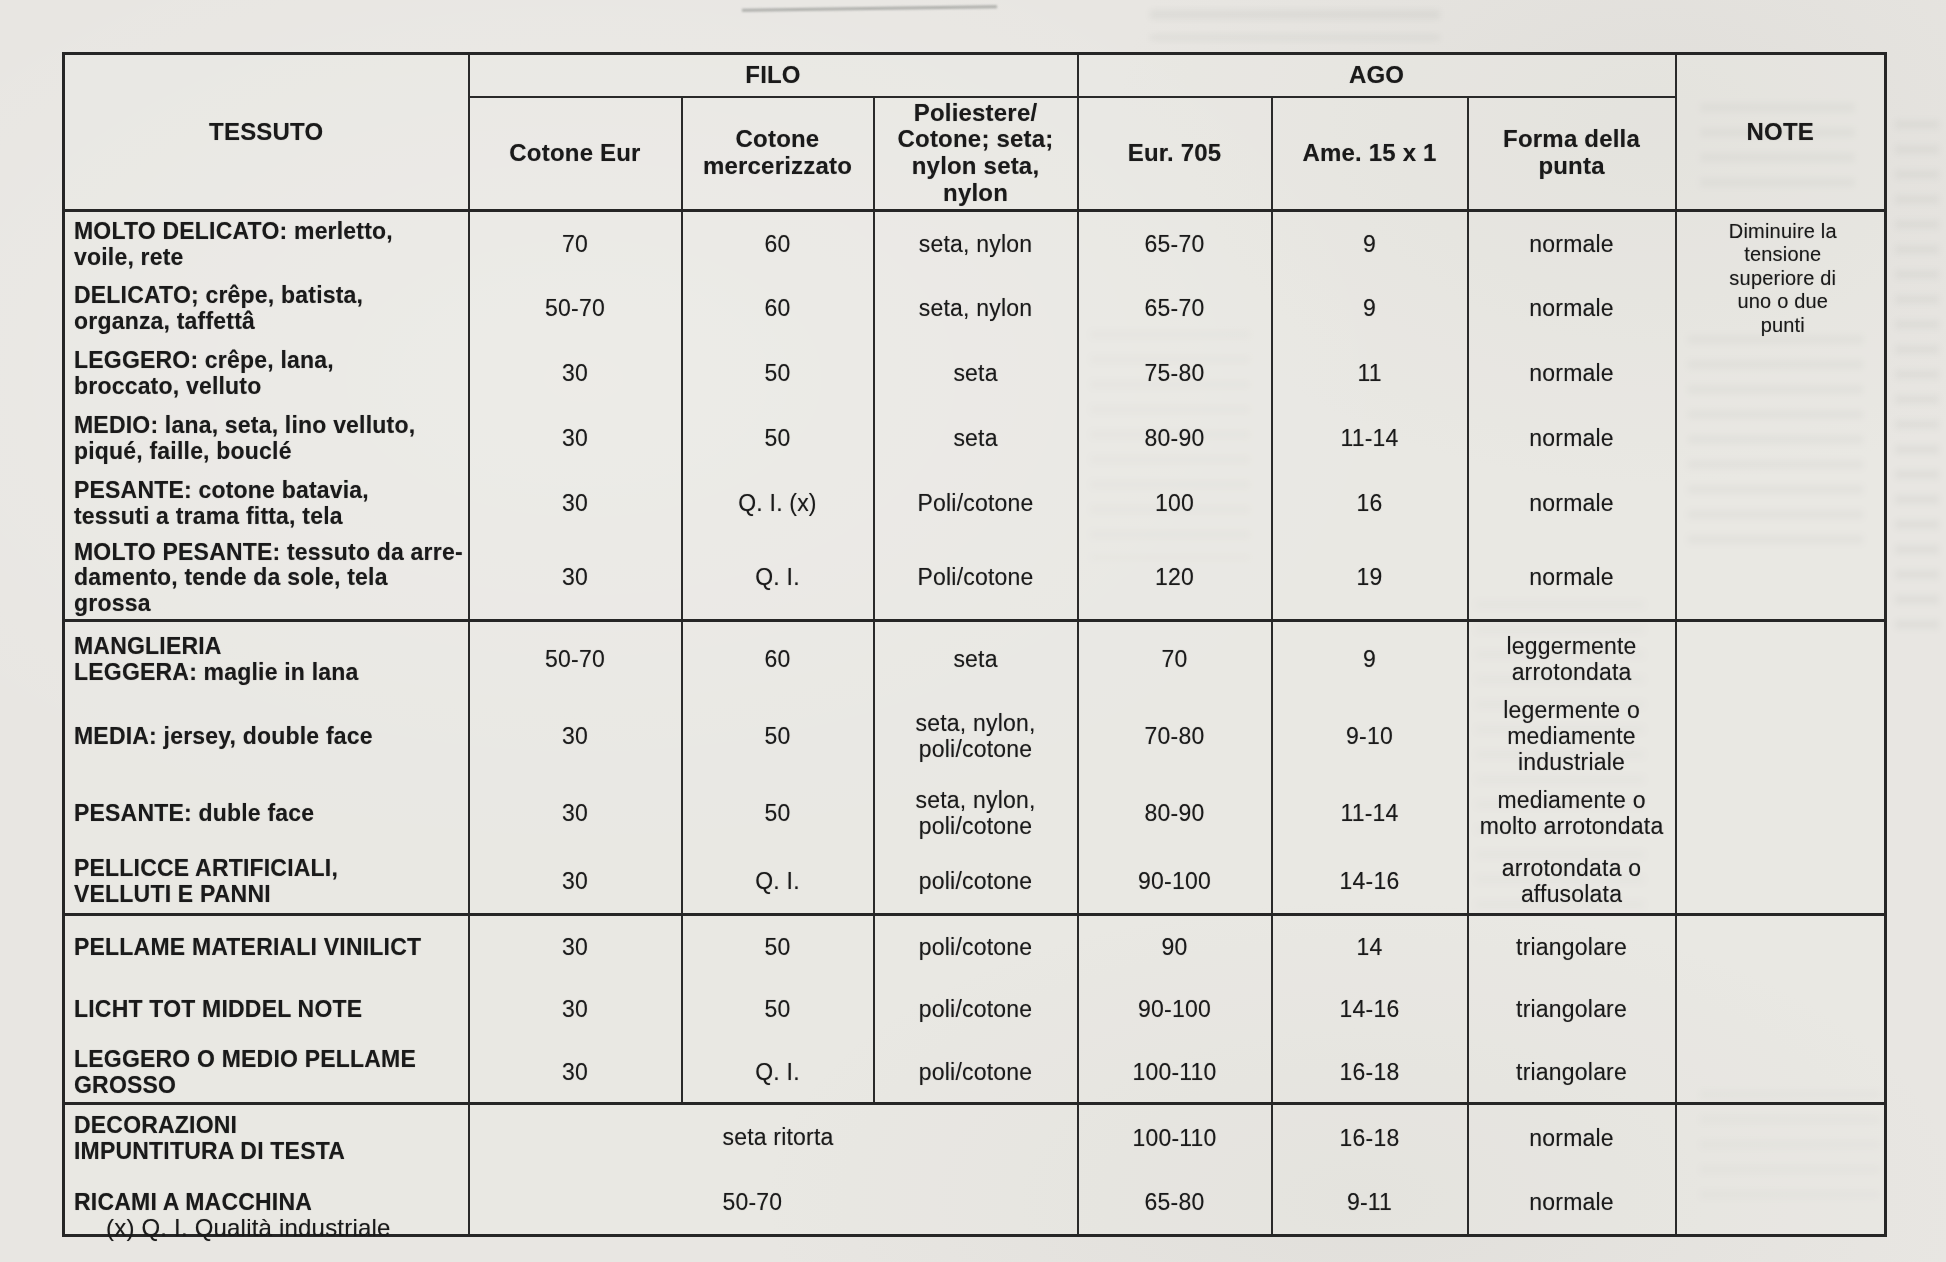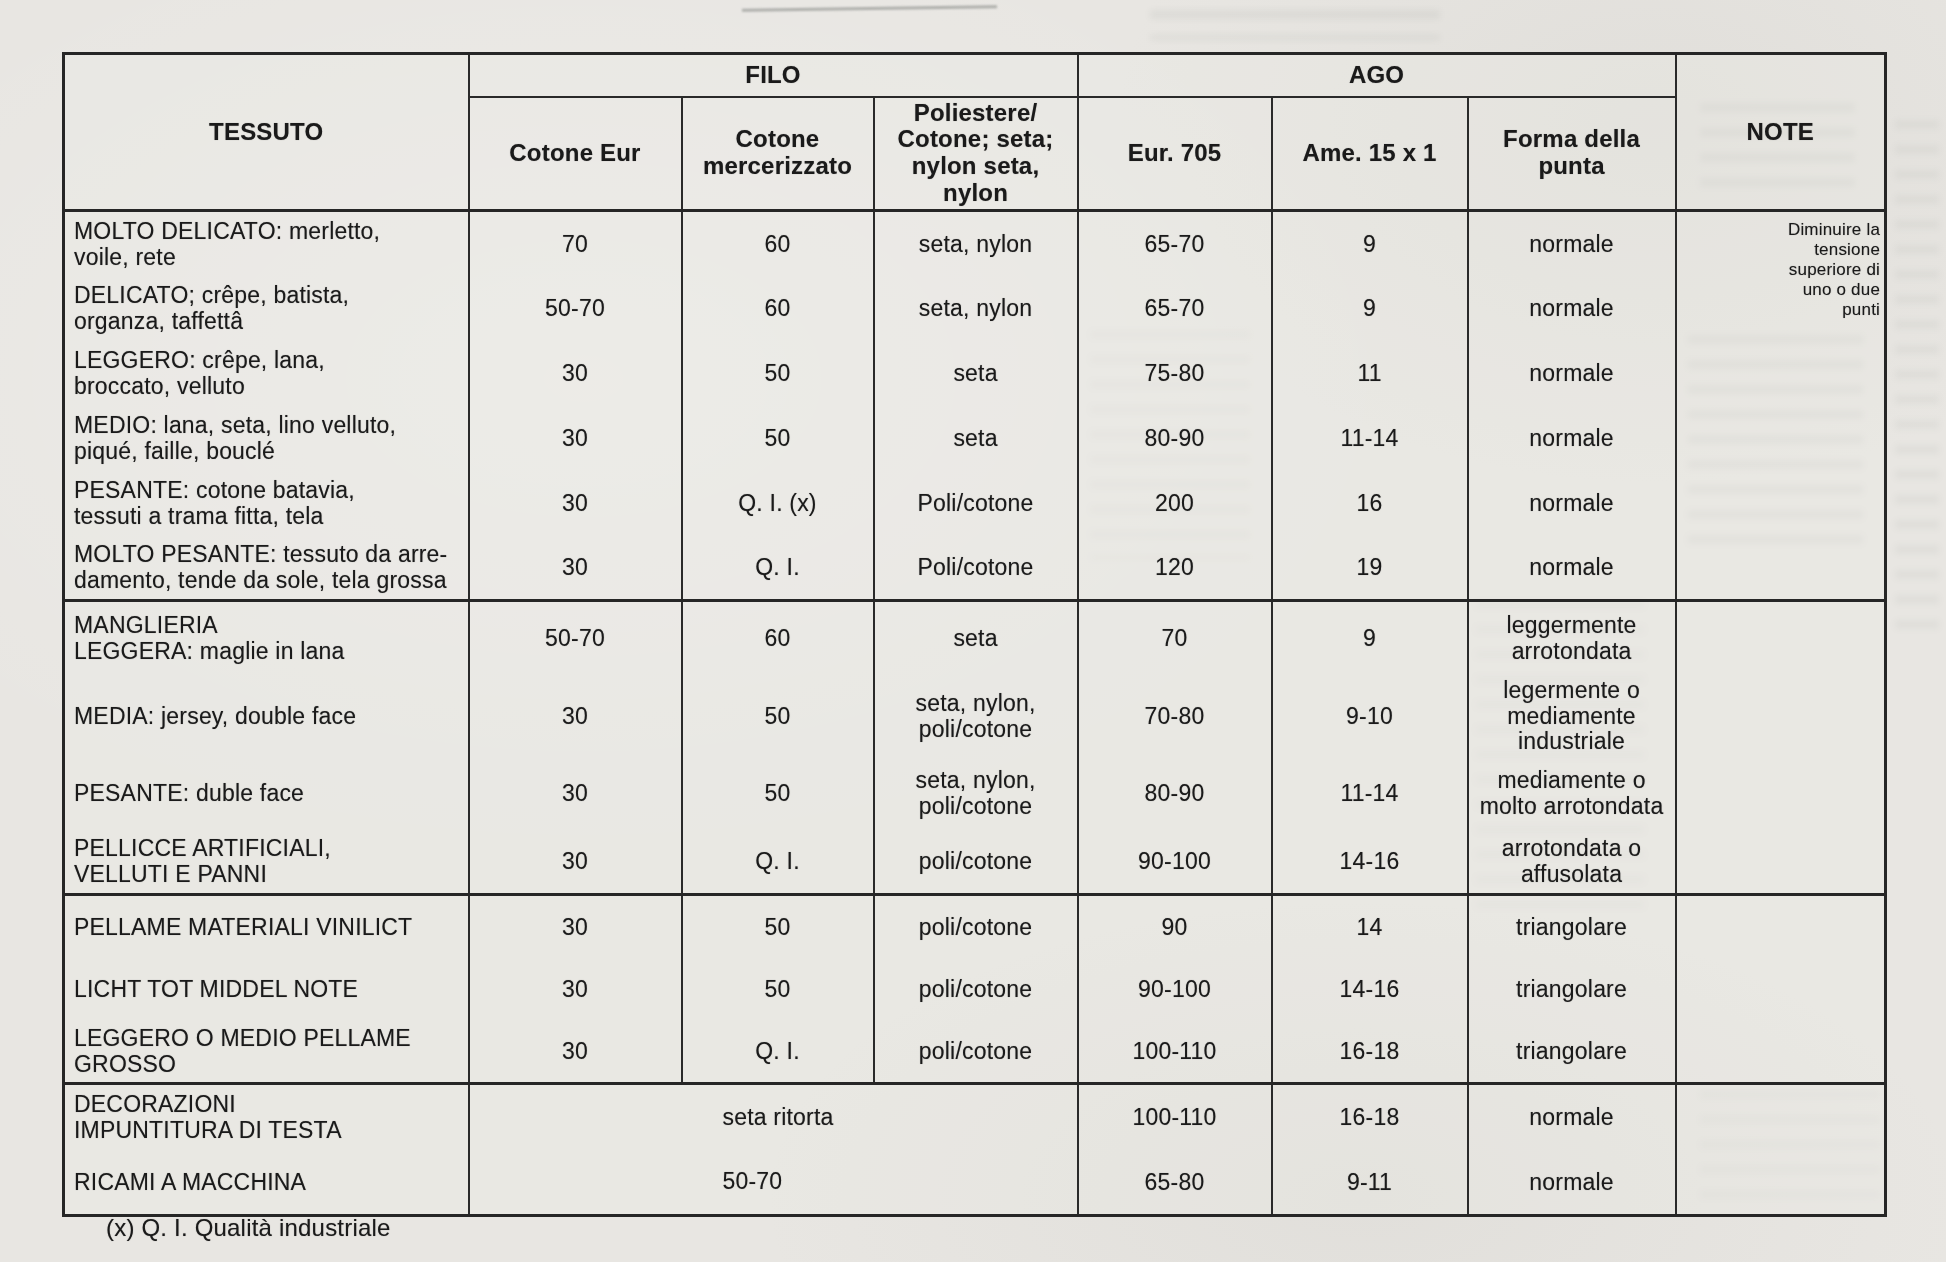--- a/index.html
+++ b/index.html
@@ -42,26 +42,26 @@
   thead tr.group-row{height:43px;}
   thead tr.sub-row{height:95px;}
   thead th{text-align:center;vertical-align:middle;font-size:24px;line-height:1.12;font-weight:bold;}
   th.group{border-bottom:2px solid #2a2a2a;}
   th.span-both{vertical-align:middle;}
   thead{border-bottom:2px solid #2a2a2a;}
 
   tbody.section{border-top:3px solid #262626;}
   td.fabric{
     text-align:left;vertical-align:middle;
-    font-size:23px;line-height:1.13;padding:3px 4px 3px 9px;
+    font-size:23px;line-height:1.13;padding:3px 4px 3px 9px;font-weight:bold;
   }
   td.val{text-align:center;vertical-align:middle;font-size:23px;line-height:1.13;}
   td.filo-merged{text-align:left;vertical-align:middle;font-size:23px;padding-left:253px;margin-left:8px;}
   td.note-cell{
-    text-align:right;vertical-align:top;font-size:17px;line-height:1.17;
+    text-align:center;vertical-align:top;font-size:20px;line-height:1.17;
     padding:8px 4px 12px 9px;
   }
   tbody.s1 tr{height:65px;}
   tbody.s2 tr:nth-child(1){height:74px;}
   tbody.s2 tr:nth-child(2){height:82px;}
   tbody.s2 tr:nth-child(3){height:72px;}
   tbody.s2 tr:nth-child(4){height:66px;}
   tbody.s3 tr{height:63px;}
   tbody.s4 tr{height:66px;}
 
@@ -172,21 +172,21 @@
           <td class="val">80-90</td>
           <td class="val">11-14</td>
           <td class="val">normale</td>
         </tr>
         <tr>
           <td class="fabric">PESANTE: cotone batavia,
 tessuti a trama fitta, tela</td>
           <td class="val">30</td>
           <td class="val">Q. I. (x)</td>
           <td class="val">Poli/cotone</td>
-          <td class="val">200</td>
+          <td class="val">100</td>
           <td class="val">16</td>
           <td class="val">normale</td>
         </tr>
         <tr>
           <td class="fabric">MOLTO PESANTE: tessuto da arre-
 damento, tende da sole, tela grossa</td>
           <td class="val">30</td>
           <td class="val">Q. I.</td>
           <td class="val">Poli/cotone</td>
           <td class="val">120</td>

